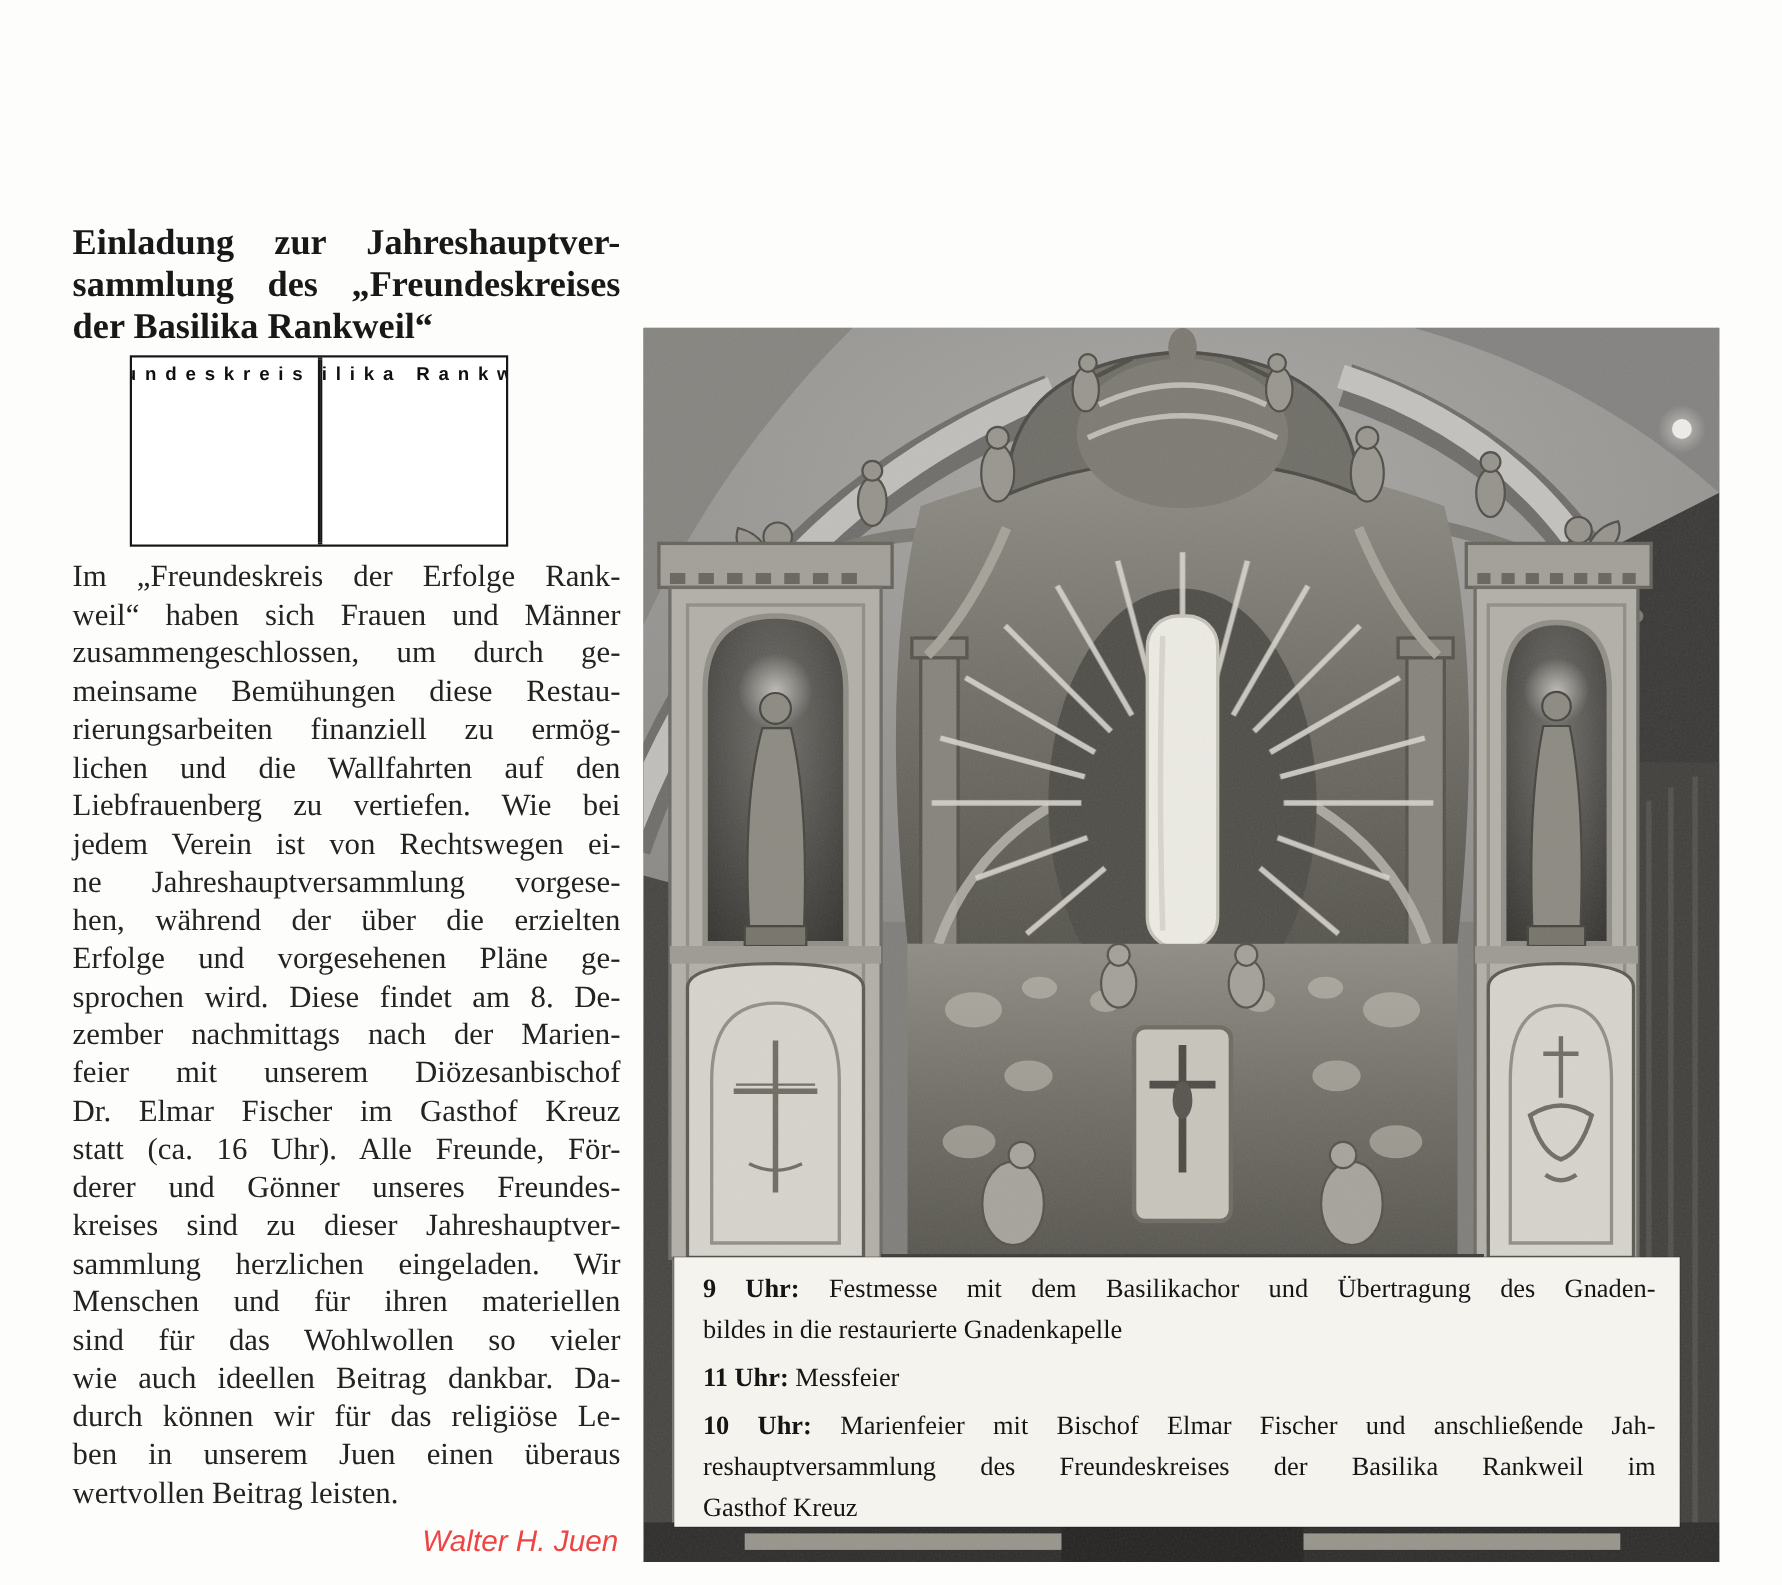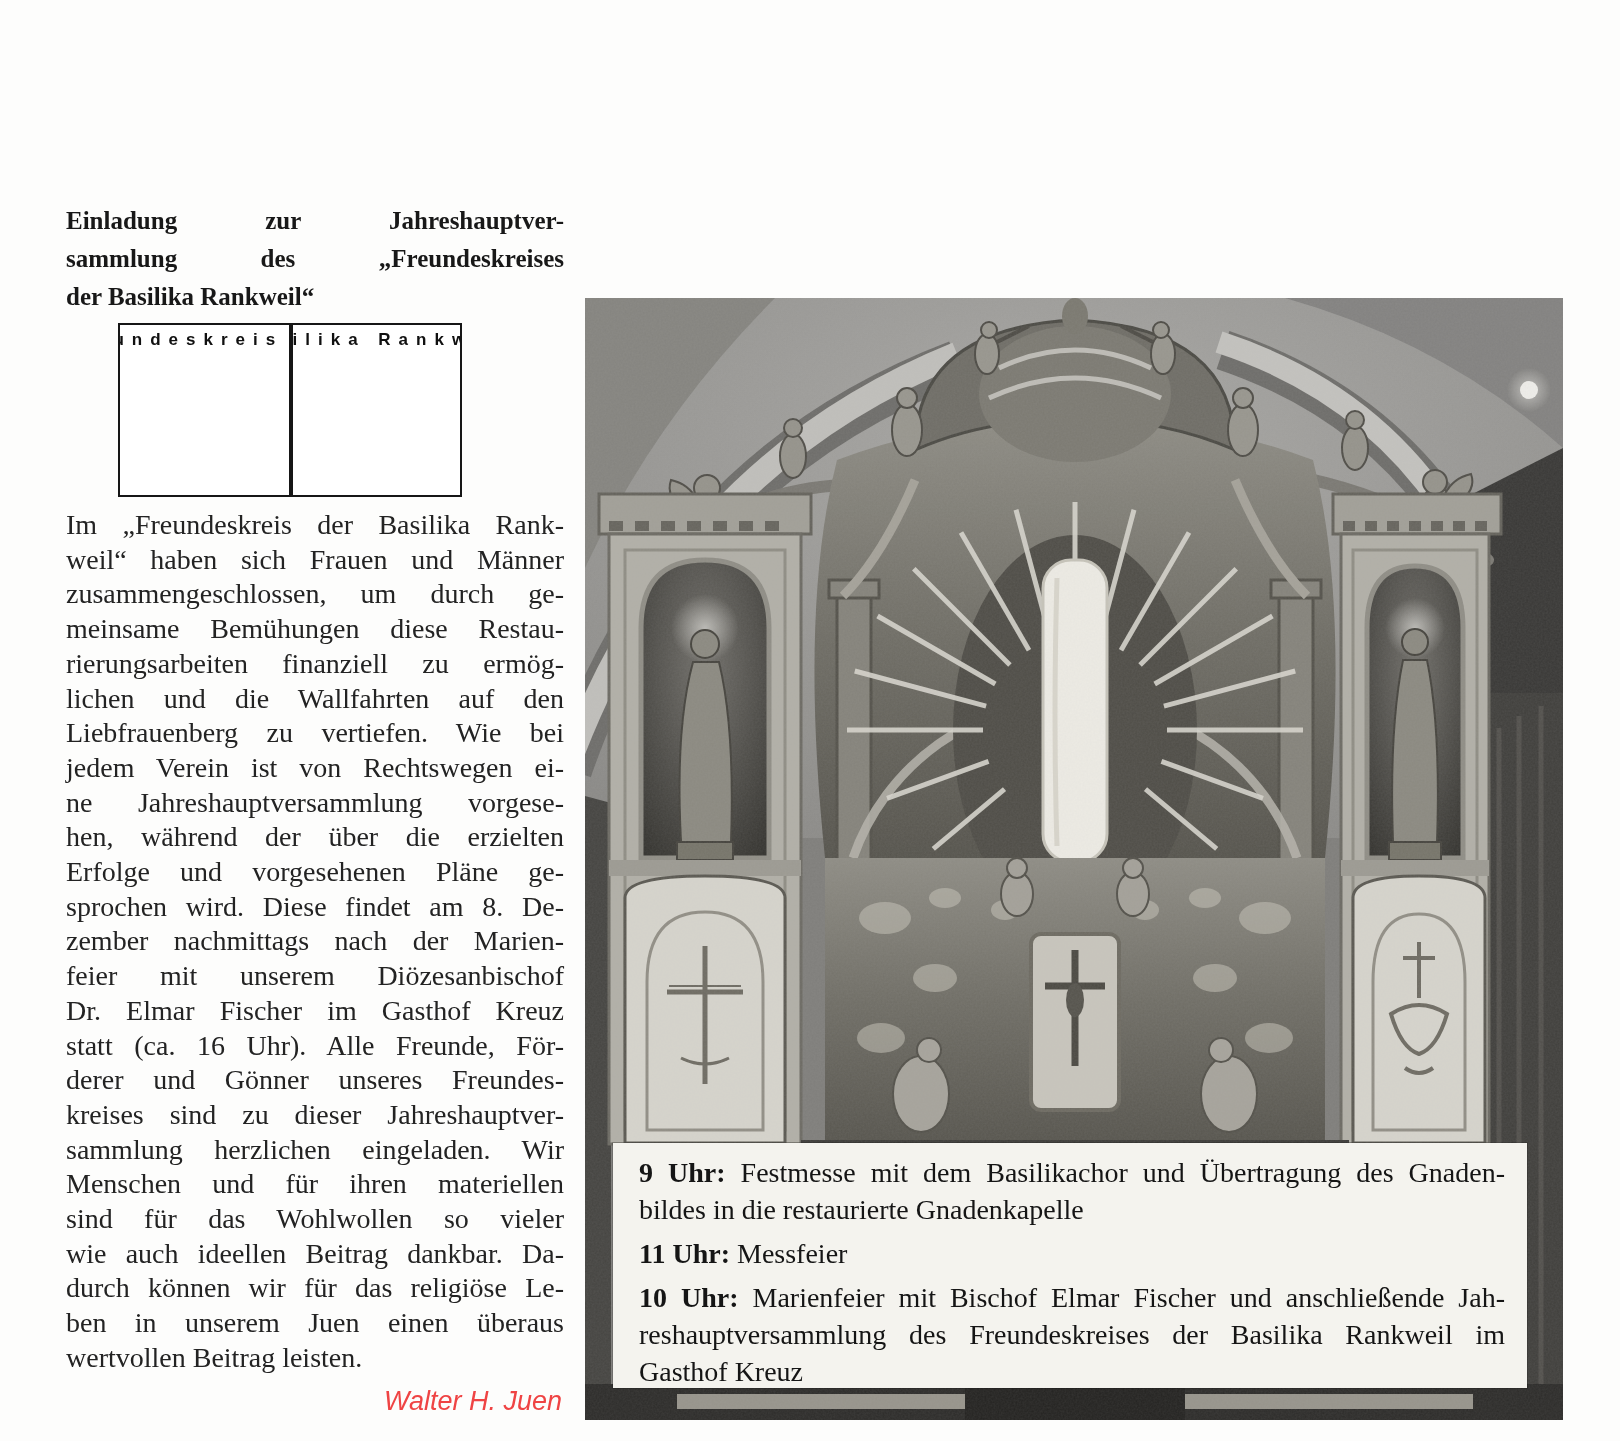--- a/index.html
+++ b/index.html
@@ -22,21 +22,21 @@
     text-shadow:0 1px 2px rgba(0,0,0,.35);
   }
   .header-right{
     position:absolute;right:16px;top:50%;transform:translateY(-50%);
     font:700 31px "Liberation Sans",sans-serif;color:#ffffff;letter-spacing:1px;
     text-shadow:0 1px 2px rgba(0,0,0,.35);
   }
   
   .article-title{
     position:absolute;left:66px;top:202px;width:498px;
-    font-weight:700;font-size:25px;line-height:38px;color:#181818;
+    font-weight:700;font-size:33px;line-height:38px;color:#181818;
   }
   .body-text{
     position:absolute;left:66px;top:508px;width:498px;
     font-size:28px;line-height:34.7px;color:#232323;
   }
   .tline{white-space:nowrap;}
   .jl{text-align:justify;text-align-last:justify;white-space:normal;}
   .signature{
     position:absolute;left:66px;top:1386px;width:496px;text-align:right;
     font:italic 400 27px "Liberation Sans",sans-serif;color:#ef4444;
@@ -55,21 +55,21 @@
   .logo-row{flex:1;display:flex;border-top:2px solid #161616;border-bottom:2px solid #161616;min-height:0;}
   .logo-panel{flex:1;position:relative;overflow:hidden;}
   .logo-panel + .logo-panel{border-left:2px solid #161616;}
   .logo-panel svg{position:absolute;inset:0;width:100%;height:100%;}
   
   .photo{position:absolute;left:585px;top:298px;width:978px;height:1122px;background:#8c8b88;}
   .photo > svg.altar{position:absolute;inset:0;width:100%;height:100%;display:block;}
   .schedule-box{
     position:absolute;left:28px;top:845px;width:914px;height:245px;
     background:#f4f3ee;box-sizing:border-box;padding:11px 22px 0 26px;
-    font-size:28px;line-height:37px;color:#151515;overflow:hidden;
+    font-size:24px;line-height:37px;color:#151515;overflow:hidden;
     box-shadow:0 0 0 1px rgba(0,0,0,.15);
   }
   .sch-entry{margin-bottom:7px;}
   .sch-line{white-space:nowrap;}
   .sch-line.jl{white-space:normal;}
   .sch-time{font-weight:700;}
 </style>
 </head>
 <body>
 
@@ -157,21 +157,21 @@
           </g>
           <ellipse cx="55" cy="33" rx="6" ry="7" fill="#b9b7af"></ellipse>
           <circle cx="83" cy="33" r="4.5" fill="#b9b7af"></circle>
         </svg>
       </div>
     </div>
     <div class="logo-band">Basilika Rankweil</div>
   </div>
 
   <div class="body-text">
-      <div class="tline jl">Im „Freundeskreis der Basilika Rank-</div>
+      <div class="tline jl">Im „Freundeskreis der Erfolge Rank-</div>
       <div class="tline jl">weil“ haben sich Frauen und Männer</div>
       <div class="tline jl">zusammengeschlossen, um durch ge-</div>
       <div class="tline jl">meinsame Bemühungen diese Restau-</div>
       <div class="tline jl">rierungsarbeiten finanziell zu ermög-</div>
       <div class="tline jl">lichen und die Wallfahrten auf den</div>
       <div class="tline jl">Liebfrauenberg zu vertiefen. Wie bei</div>
       <div class="tline jl">jedem Verein ist von Rechtswegen ei-</div>
       <div class="tline jl">ne Jahreshauptversammlung vorgese-</div>
       <div class="tline jl">hen, während der über die erzielten</div>
       <div class="tline jl">Erfolge und vorgesehenen Pläne ge-</div>

